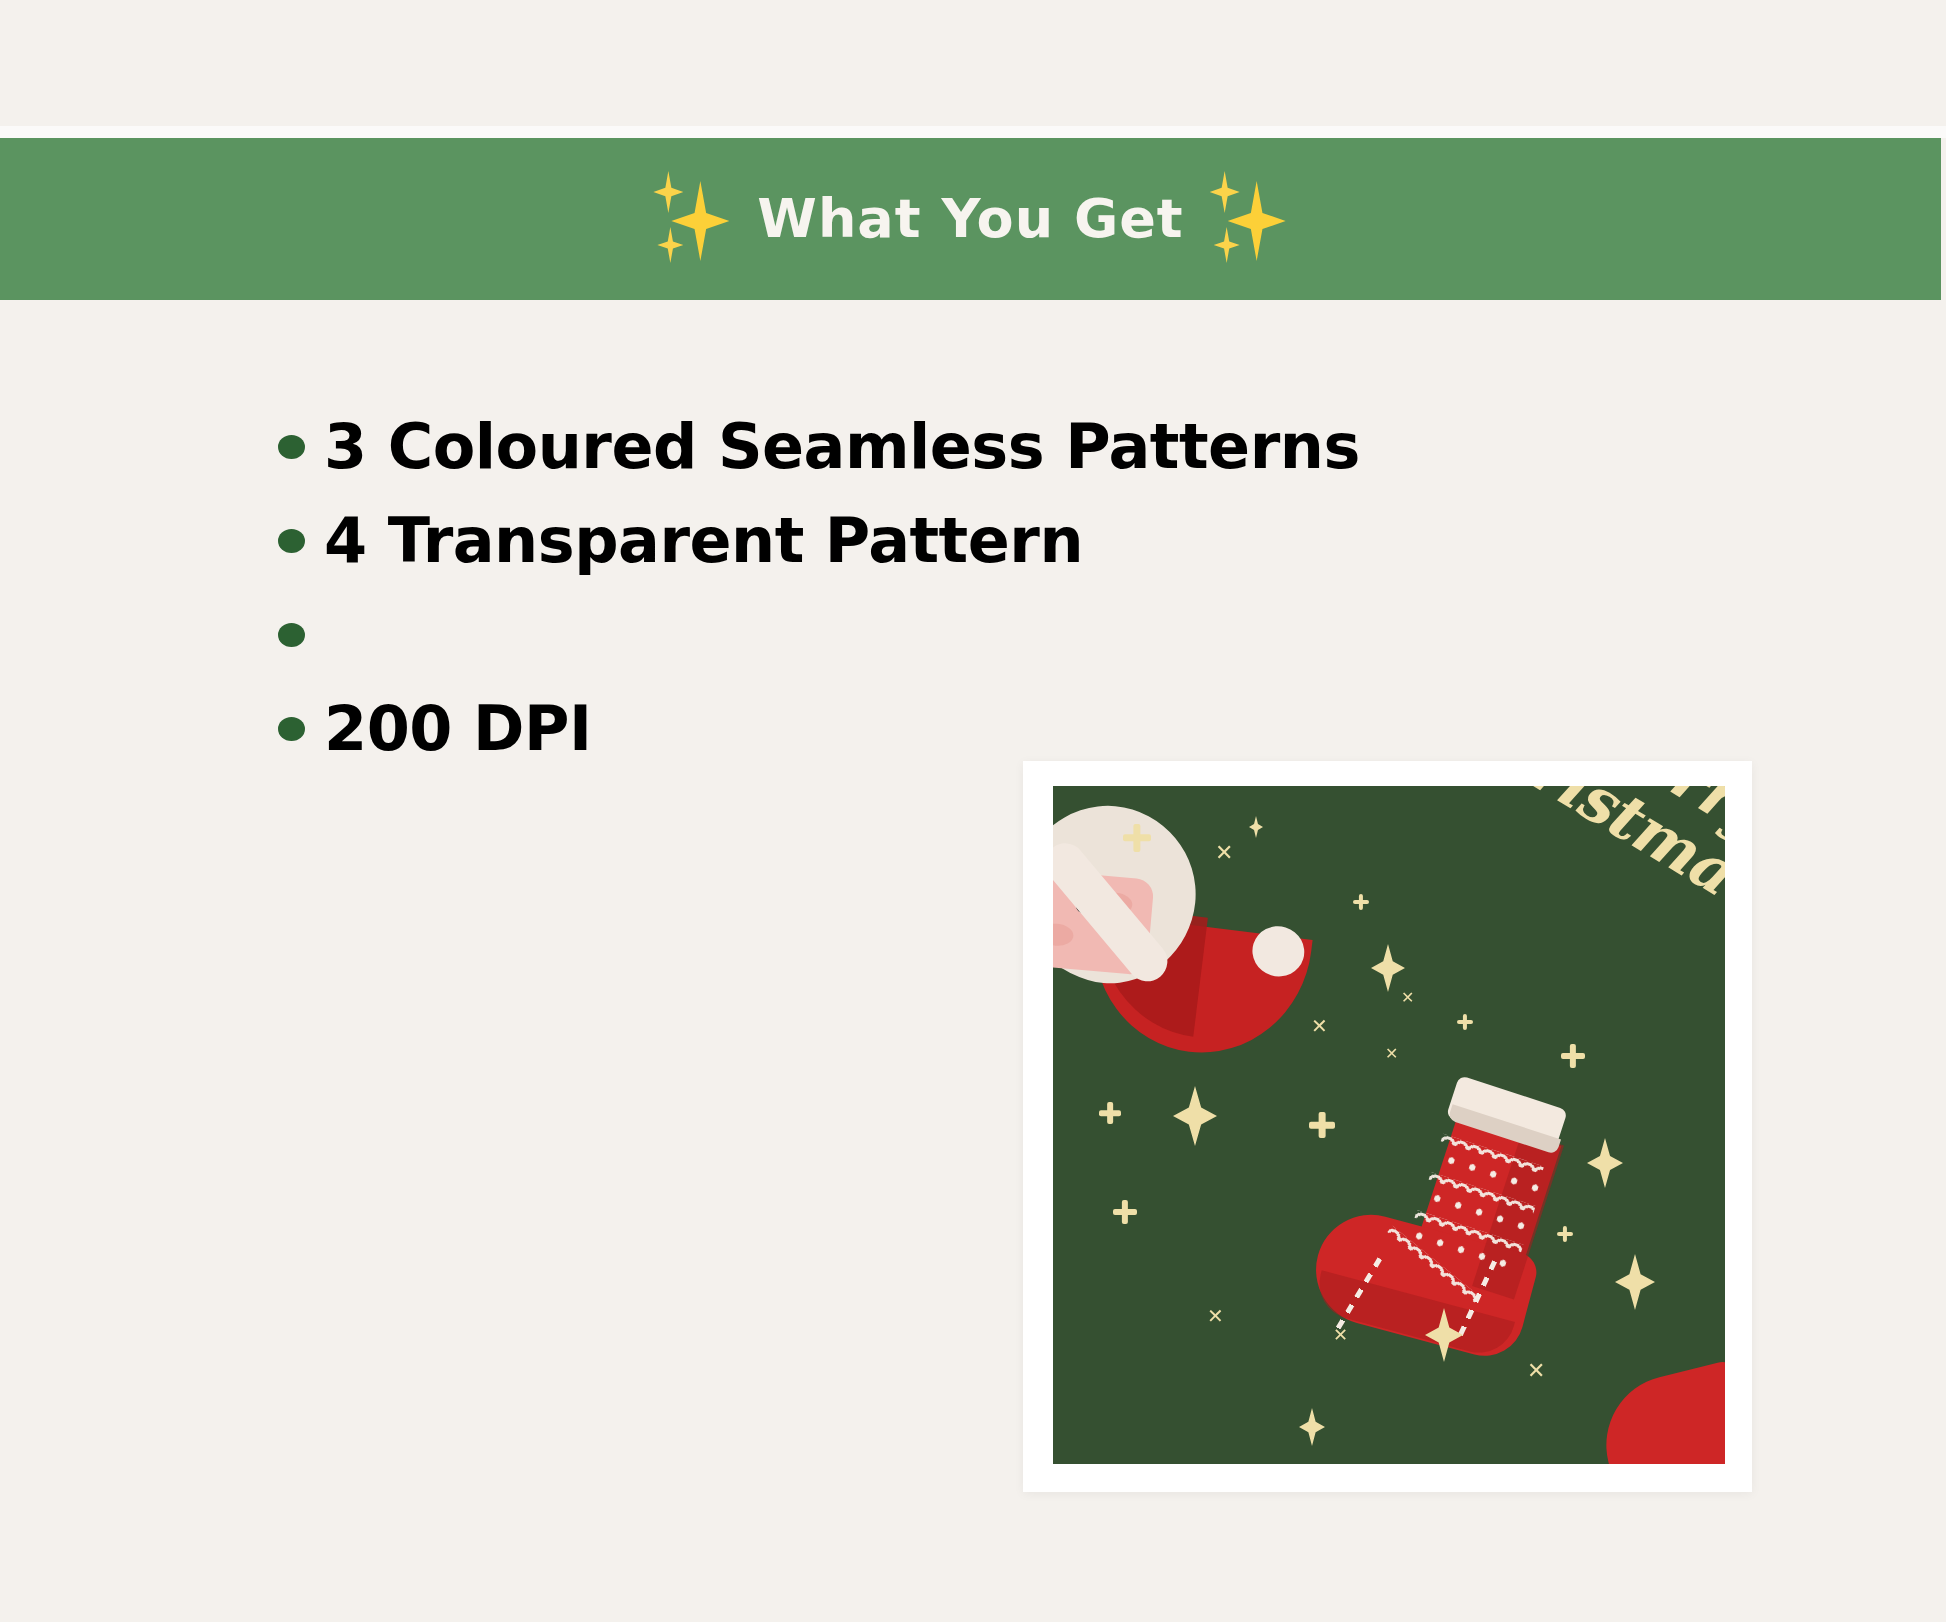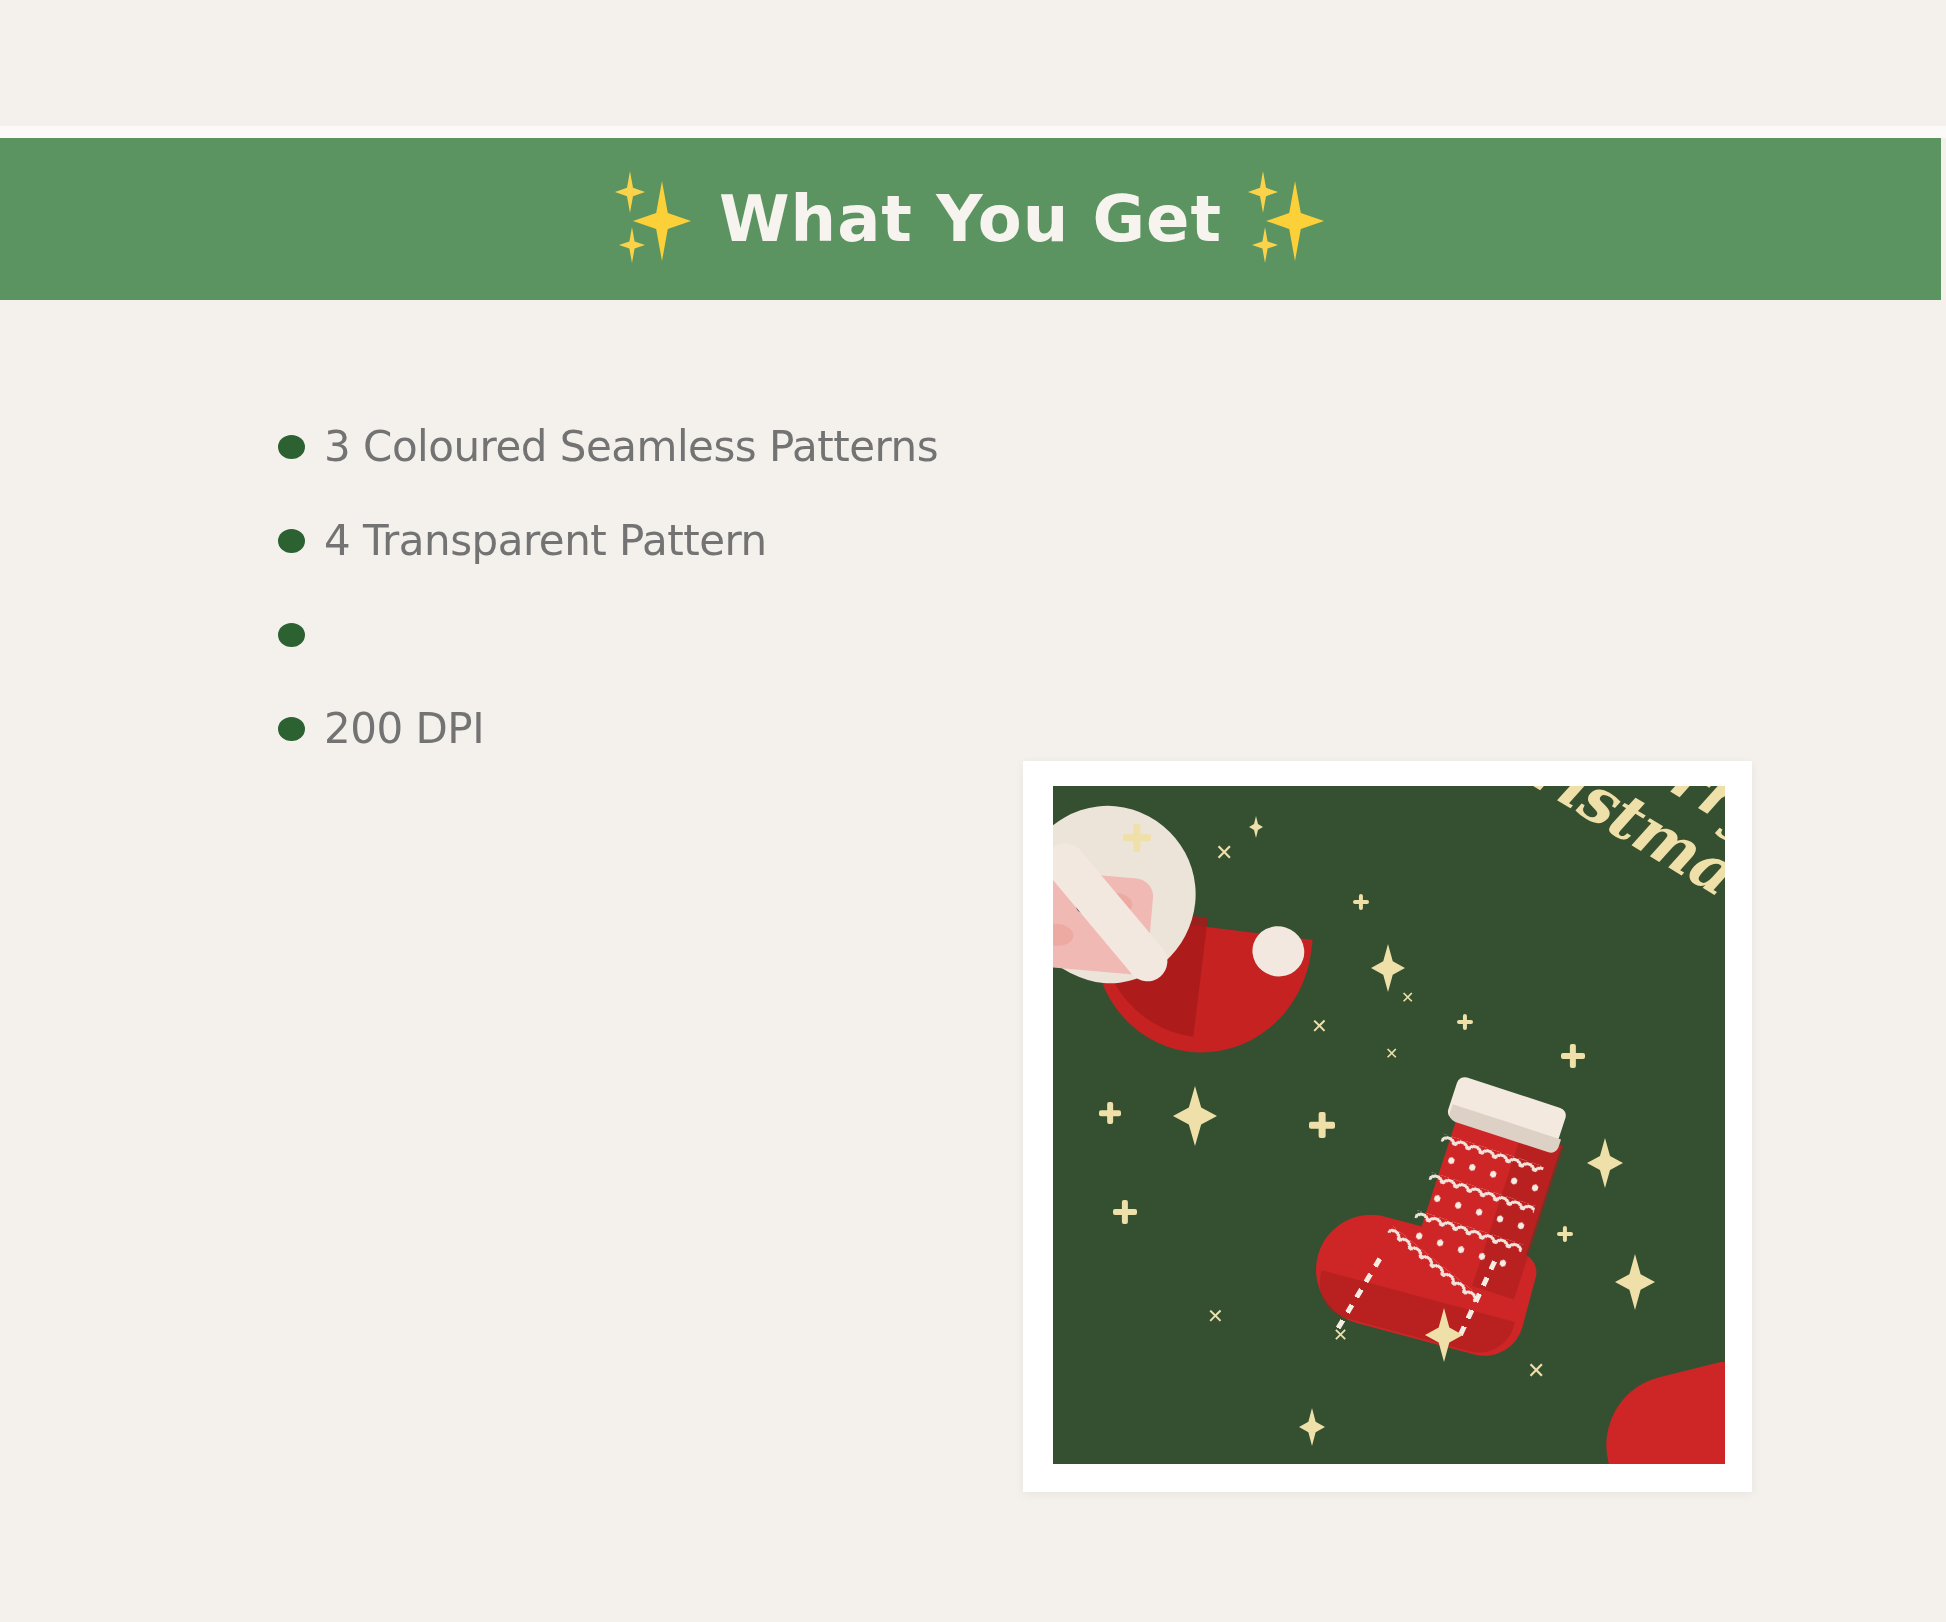--- a/index.html
+++ b/index.html
@@ -39,21 +39,21 @@
     box-sizing: border-box;
   }
   .banner-inner {
     display: flex;
     align-items: center;
     gap: 26px;
   }
   .banner-title {
     color: #f7f4ef;
     font-family: "DejaVu Sans", sans-serif;
-    font-size: 64px;
+    font-size: 54px;
     font-weight: bold;
     letter-spacing: 1px;
     line-height: 1;
     white-space: nowrap;
     text-align: center;
   }
 
   
   .sparkle {
     position: relative;
@@ -104,24 +104,24 @@
     position: absolute;
     left: 16px;
     top: 50%;
     transform: translateY(-50%);
     width: 27px;
     height: 24px;
     border-radius: 50%;
     background: #2c6132;
   }
   .bullet-text {
-    color: #737373;
+    color: #000000;
     font-family: "DejaVu Sans", sans-serif;
-    font-weight: normal;
-    font-size: 42px;
+    font-weight: bold;
+    font-size: 62px;
     line-height: 1;
     white-space: nowrap;
     letter-spacing: -0.5px;
   }
 
   
   .preview-card {
     position: absolute;
     left: 1023px;
     top: 761px;

